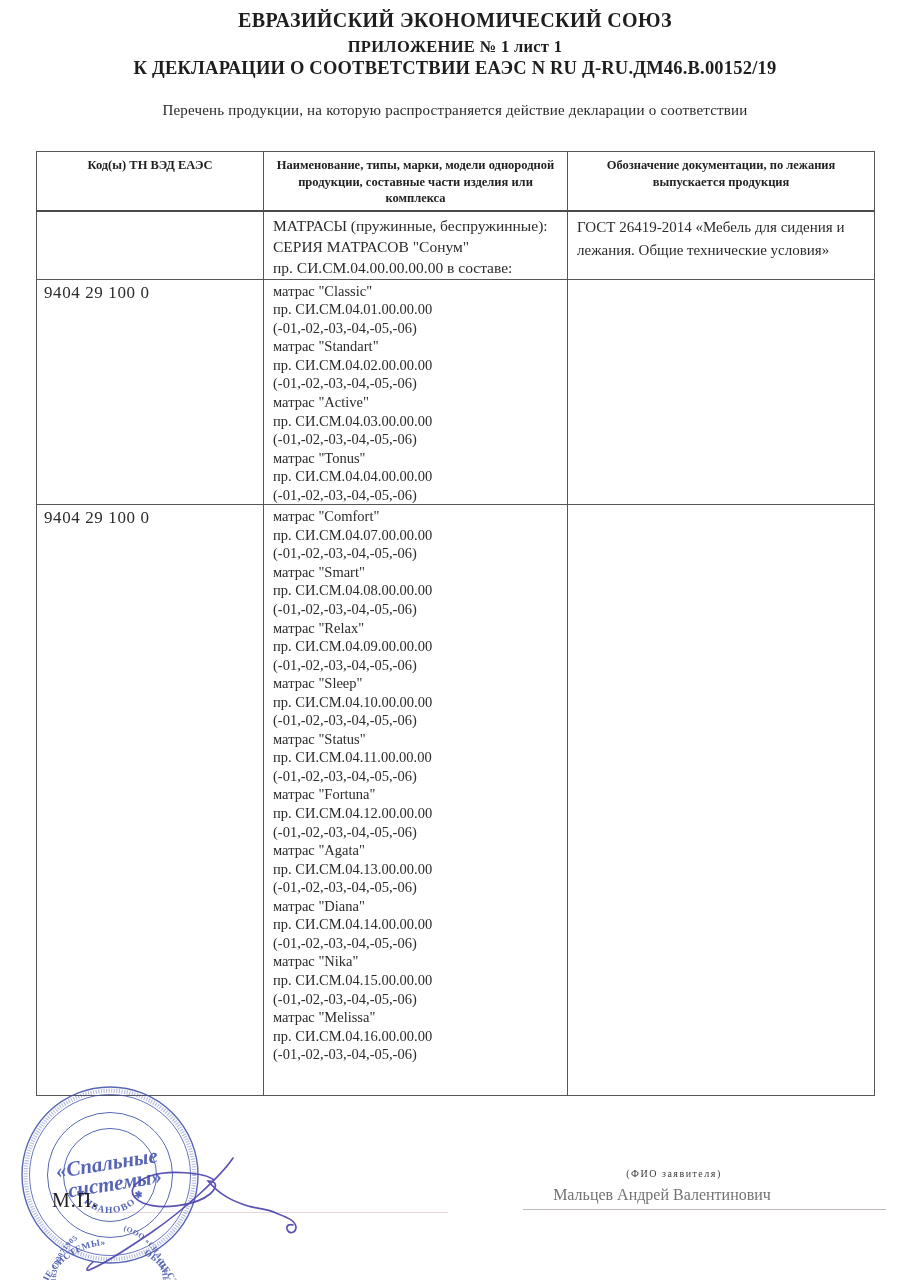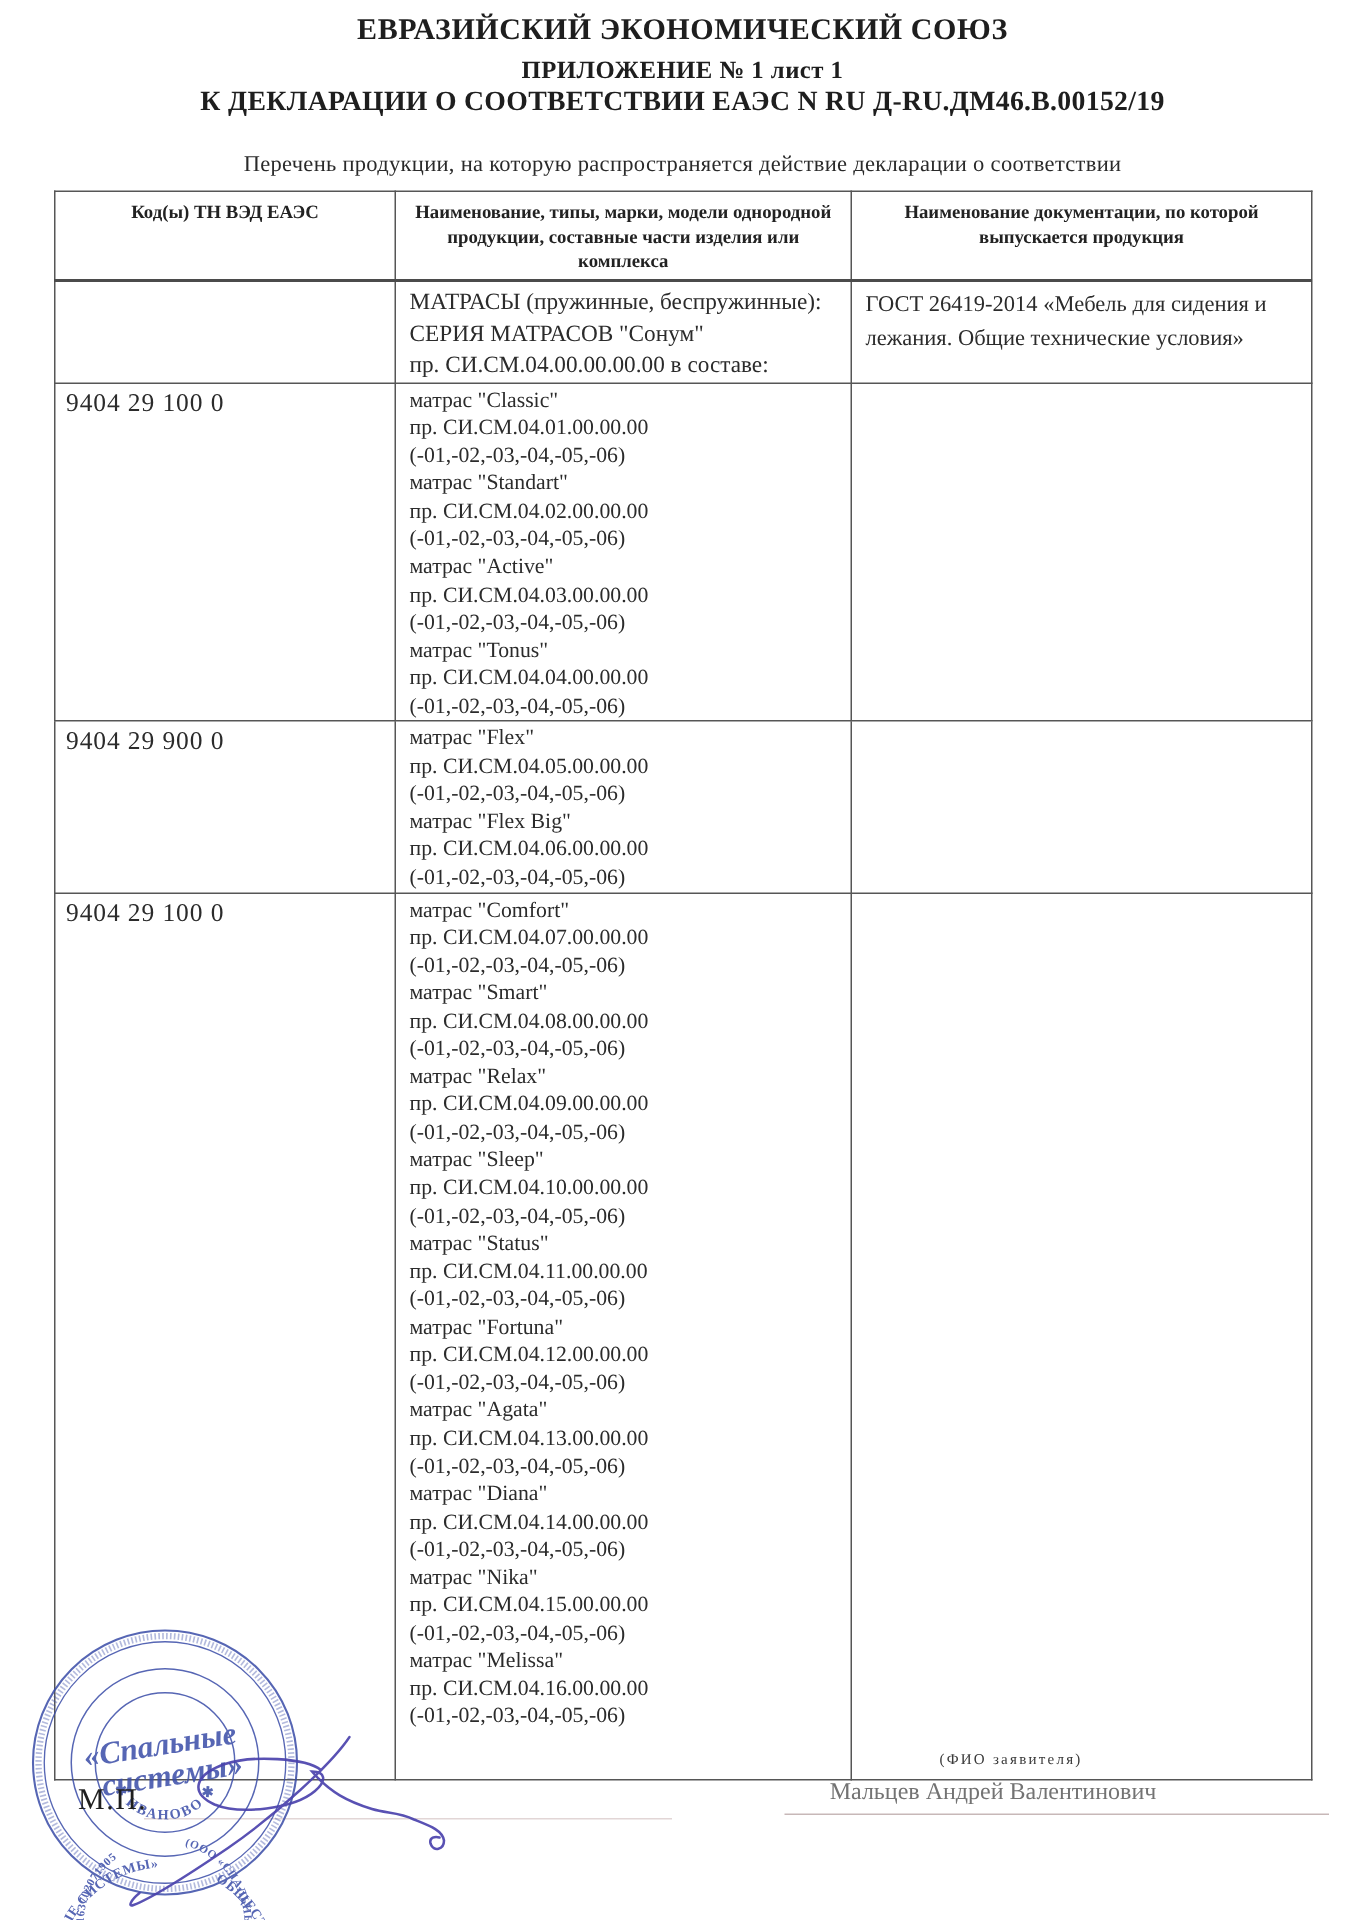--- a/index.html
+++ b/index.html
@@ -11,21 +11,21 @@
   }
   .abs{position:absolute;}
   
   .doc-title{left:0;width:910px;text-align:center;font-weight:bold;color:#1e1e1e;}
   #t1{top:9px;font-size:20px;letter-spacing:0.4px;}
   #t2{top:37px;font-size:16.5px;letter-spacing:0.3px;}
   #t3{top:58px;font-size:18.5px;letter-spacing:0.2px;}
   #subtitle{top:102px;left:0;width:910px;text-align:center;font-size:15px;font-weight:normal;color:#2a2a2a;letter-spacing:0.2px;}
   
   #tblwrap{left:36px;top:127px;}
-  table{border-collapse:collapse;table-layout:fixed;width:838px;}
+  table{border-collapse:collapse;table-layout:fixed;width:838px;margin-top:24px;}
   col.c1{width:227px;} col.c2{width:304px;} col.c3{width:307px;}
   th,td{border:1px solid #565656;box-sizing:border-box;vertical-align:top;}
   th{
     height:51px;font-size:12.5px;font-weight:bold;line-height:16.5px;
     padding:5px 12px 3px 12px;text-align:center;color:#222222;
     border-bottom:2px solid #4b4b4b;
   }
   tr.r0 td{height:65px;} tr.r1 td{height:220px;} tr.r2 td{height:114px;} tr.r3 td{height:591px;}
   .code-cell{font-size:17px;padding:3px 4px 0 7px;letter-spacing:0.6px;color:#2b2b2b;}
   .products-cell{font-size:14.5px;line-height:18.55px;padding:2px 6px 0 9px;white-space:pre-line;color:#2b2b2b;}
@@ -53,21 +53,21 @@
   <table>
     <colgroup>
         <col class="c1">
         <col class="c2">
         <col class="c3">
       </colgroup>
     <thead>
       <tr id="thead-row">
           <th>Код(ы) ТН ВЭД ЕАЭС</th>
           <th>Наименование, типы, марки, модели однородной продукции, составные части изделия или комплекса</th>
-          <th>Наименование документации, по которой выпускается продукция</th>
+          <th>Обозначение документации, по лежания выпускается продукция</th>
         </tr>
     </thead>
     <tbody id="tbody">
         <tr class="r0">
           <td class="code-cell"></td>
           <td class="products-cell">МАТРАСЫ (пружинные, беспружинные):
 СЕРИЯ МАТРАСОВ "Сонум"
 пр. СИ.СМ.04.00.00.00.00 в составе:</td>
           <td class="doc-cell">ГОСТ 26419-2014 «Мебель для сидения и лежания. Общие технические условия»</td>
         </tr>
@@ -77,30 +77,20 @@
 пр. СИ.СМ.04.01.00.00.00
 (-01,-02,-03,-04,-05,-06)
 матрас "Standart"
 пр. СИ.СМ.04.02.00.00.00
 (-01,-02,-03,-04,-05,-06)
 матрас "Active"
 пр. СИ.СМ.04.03.00.00.00
 (-01,-02,-03,-04,-05,-06)
 матрас "Tonus"
 пр. СИ.СМ.04.04.00.00.00
-(-01,-02,-03,-04,-05,-06)</td>
-          <td class="doc-cell"></td>
-        </tr>
-        <tr class="r2">
-          <td class="code-cell">9404 29 900 0</td>
-          <td class="products-cell">матрас "Flex"
-пр. СИ.СМ.04.05.00.00.00
-(-01,-02,-03,-04,-05,-06)
-матрас "Flex Big"
-пр. СИ.СМ.04.06.00.00.00
 (-01,-02,-03,-04,-05,-06)</td>
           <td class="doc-cell"></td>
         </tr>
         <tr class="r3">
           <td class="code-cell">9404 29 100 0</td>
           <td class="products-cell">матрас "Comfort"
 пр. СИ.СМ.04.07.00.00.00
 (-01,-02,-03,-04,-05,-06)
 матрас "Smart"
 пр. СИ.СМ.04.08.00.00.00

